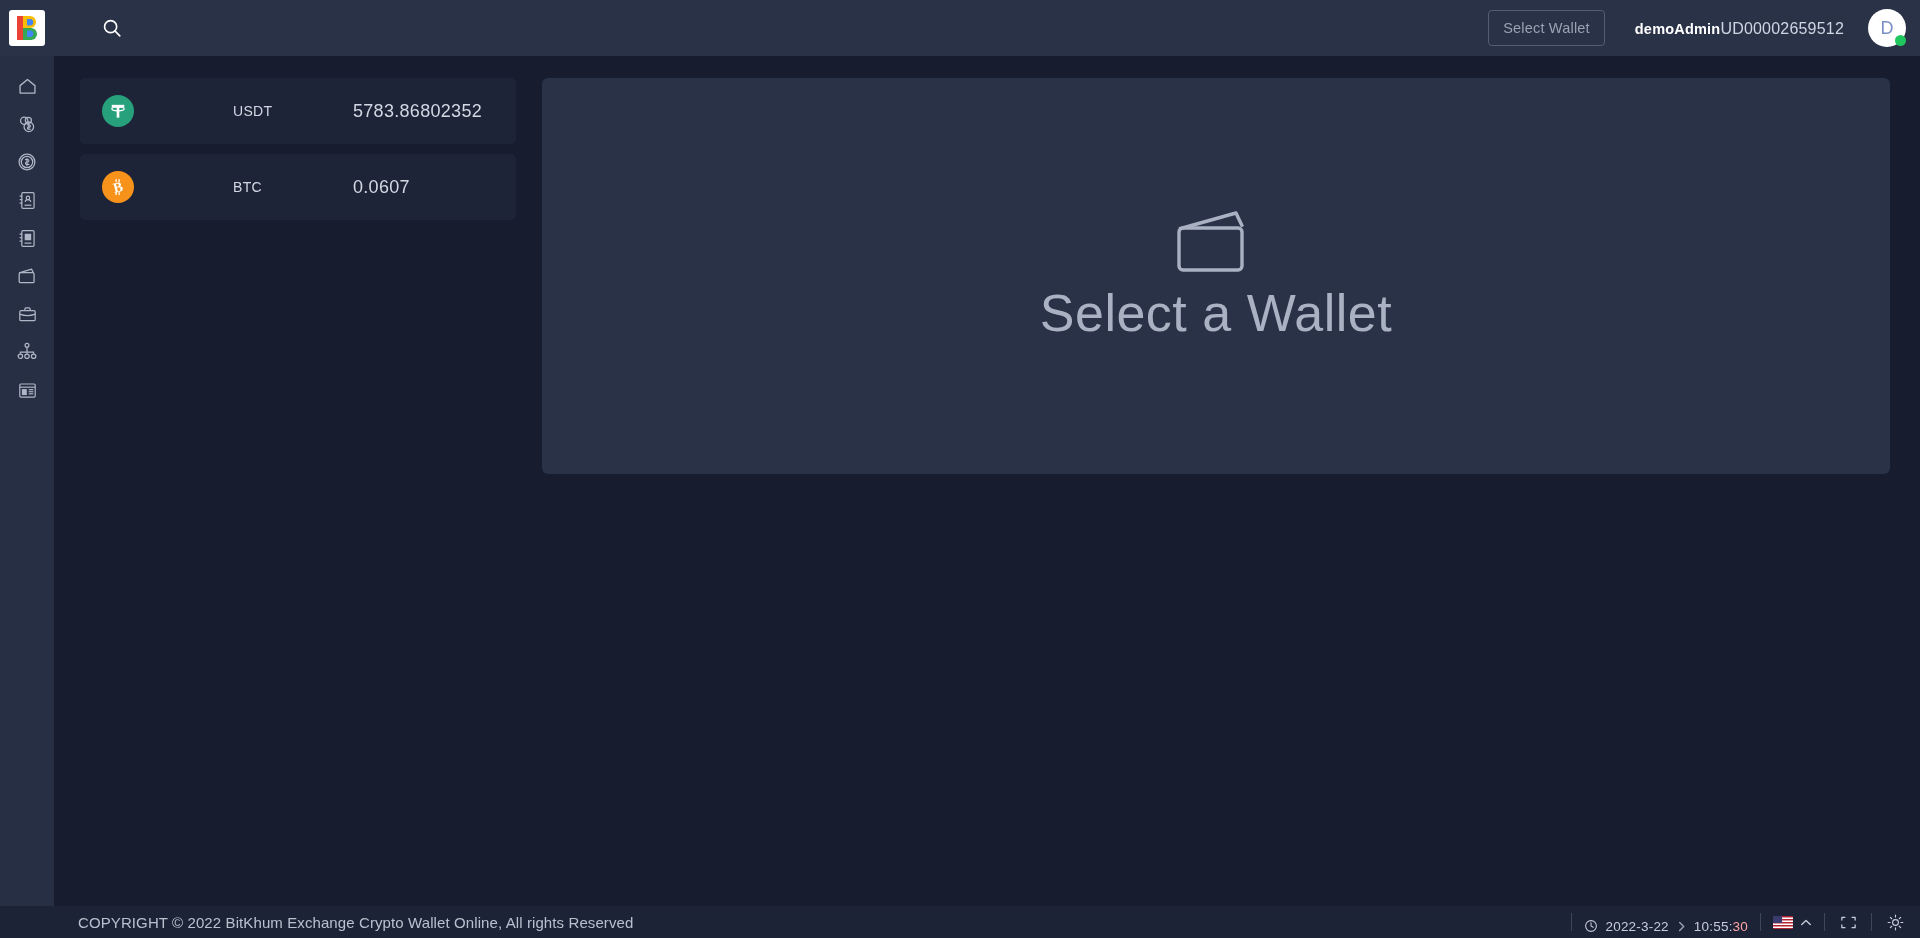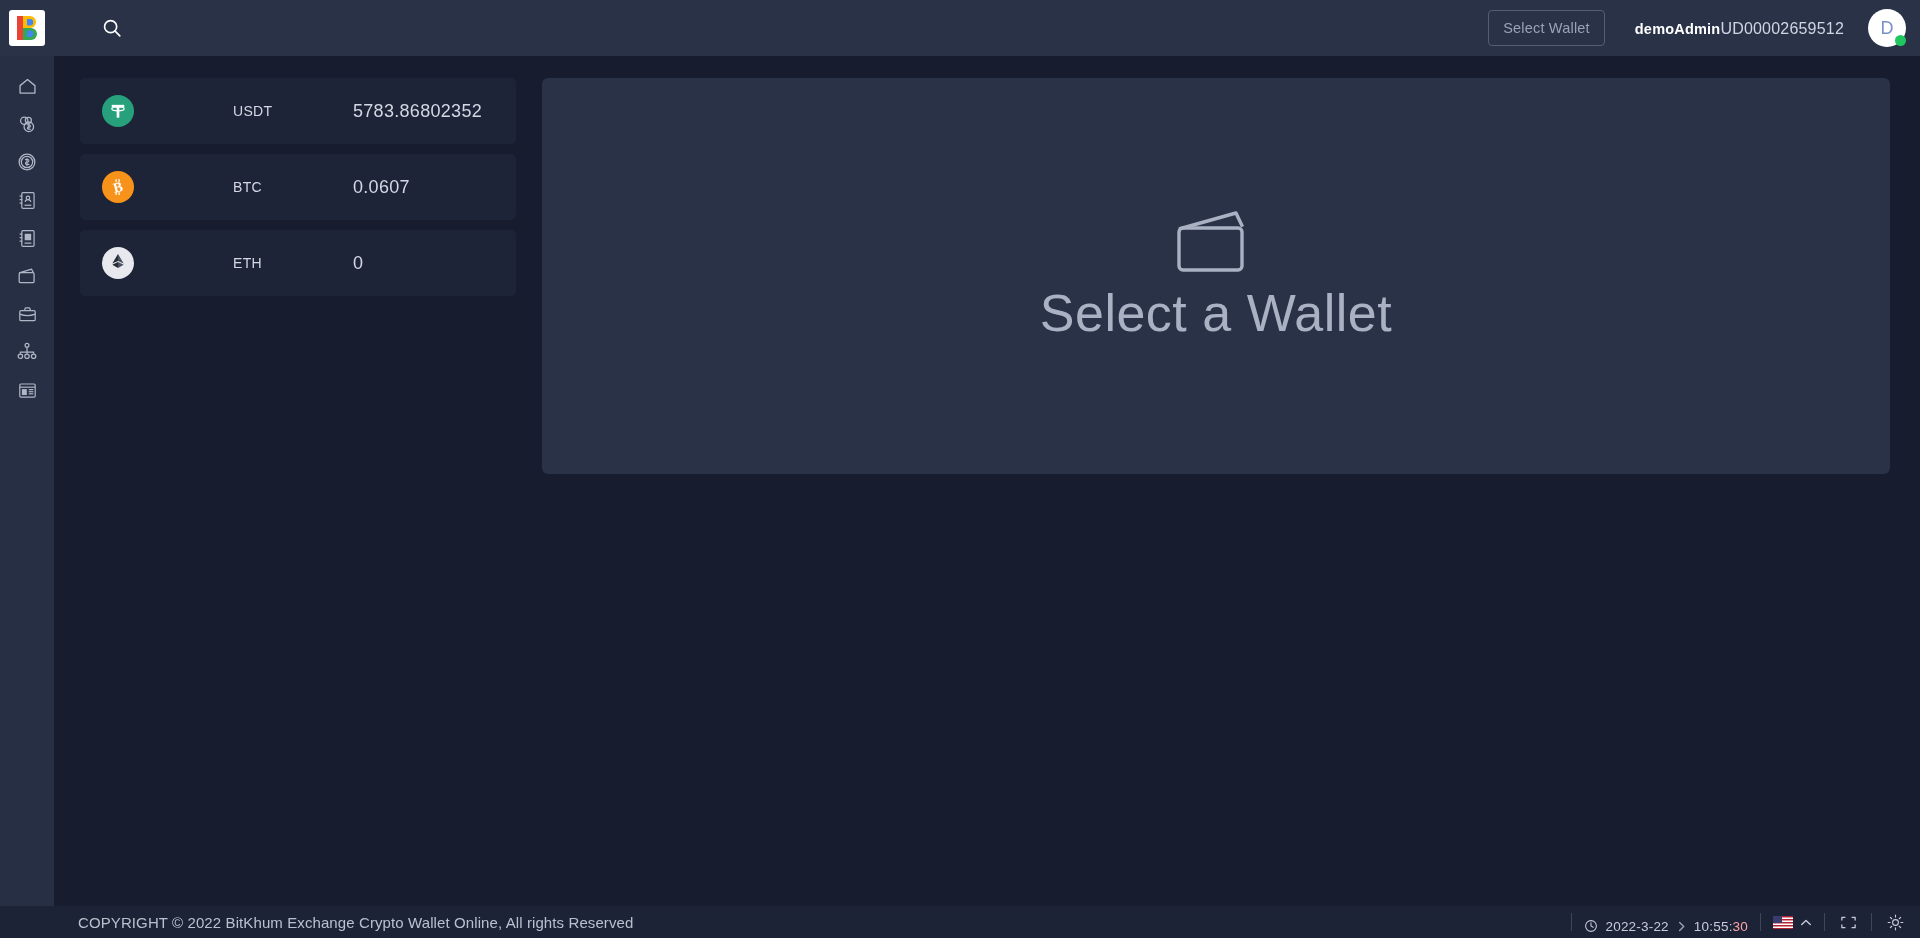--- a/index.html
+++ b/index.html
@@ -389,32 +389,20 @@
               <rect x="9" y="2.6" width="1.5" height="3.4" fill="#ffffff"></rect>
               <rect x="12.6" y="2.6" width="1.5" height="3.4" fill="#ffffff"></rect>
               <rect x="9" y="18.2" width="1.5" height="3.4" fill="#ffffff"></rect>
               <rect x="12.6" y="18.2" width="1.5" height="3.4" fill="#ffffff"></rect>
             </svg>
           </div>
           <span class="asset-symbol">BTC</span>
           <span class="asset-amount">0.0607</span>
         </div>
 
-        <div class="asset-card">
-          <div class="coin-icon" style="background:#e7e9ee">
-            <svg class="coin-glyph" width="18" height="20" viewBox="0 0 24 26">
-              <path d="M12 1 L12 10.2 L19.6 13.8 Z" fill="#4b5160"></path>
-              <path d="M12 1 L4.4 13.8 L12 10.2 Z" fill="#262c38"></path>
-              <path d="M12 11.6 L12 19.6 L19.6 15.3 Z" fill="#4b5160"></path>
-              <path d="M12 19.6 L12 11.6 L4.4 15.3 Z" fill="#262c38"></path>
-            </svg>
-          </div>
-          <span class="asset-symbol">ETH</span>
-          <span class="asset-amount">0</span>
-        </div>
 
       </div>
 
       <div class="main-panel">
         <div class="empty-wrap">
           <svg width="84" height="66" viewBox="0 0 84 66" fill="none" stroke="#a9b1c2" stroke-width="3.4" stroke-linejoin="round">
             <path d="M5 20 L62 4 L68.5 17.8"></path>
             <rect x="5" y="19" width="63" height="42" rx="4"></rect>
           </svg>
           <div class="empty-title">Select a Wallet</div>

